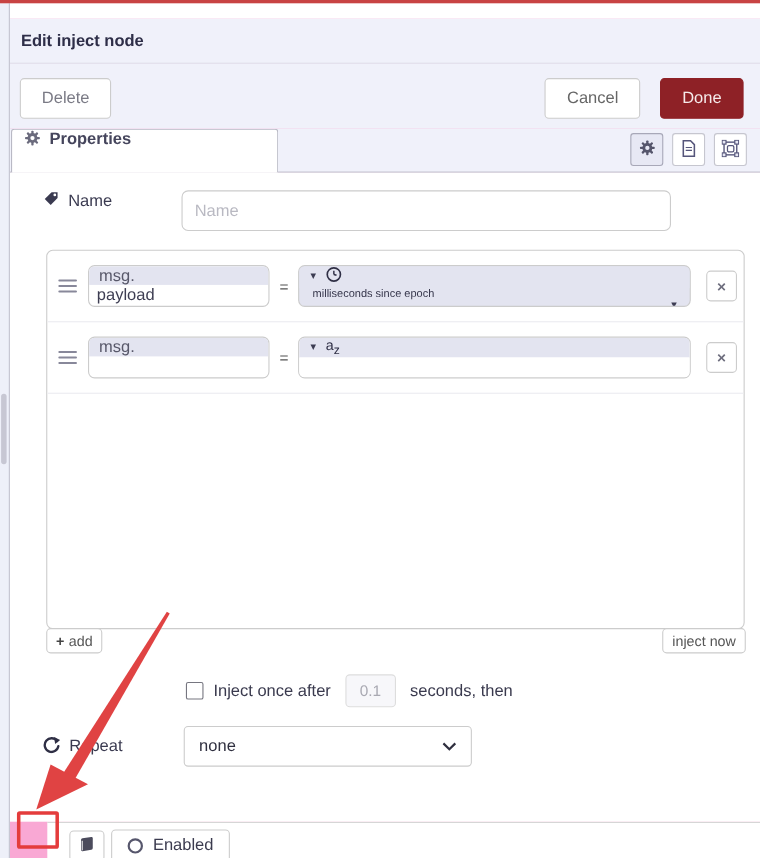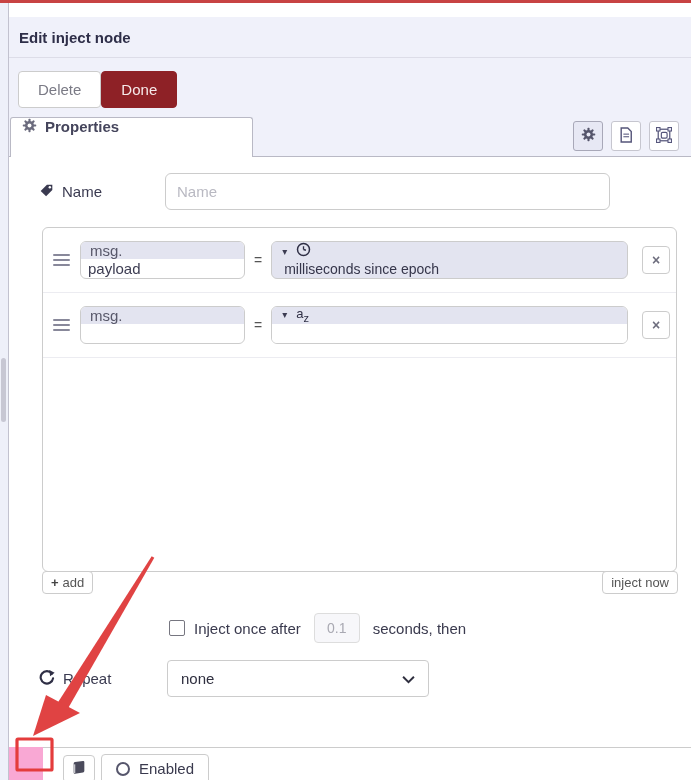--- a/index.html
+++ b/index.html
@@ -22,39 +22,39 @@
   .btn-done { background:#8e2126; border-color:#8e2126; color:#f6eaea; }
 
   .tabbar { background:#f0f1fa; height:40px; border-bottom:1px solid #b9b9c5; display:flex; align-items:flex-end; position:relative; }
   .tab { width:243px; height:40px; margin-left:1px; background:#fff; border:1px solid #b9b9c5; border-bottom:none; border-radius:3px 3px 0 0; display:flex; align-items:flex-start; gap:8px; padding-left:11px; position:relative; top:1px; font-size:15px; font-weight:bold; color:#45455c; }
   .tab-actions { margin-left:auto; display:flex; gap:8px; margin-right:12px; margin-bottom:5px; }
   .icon-btn { width:30px; height:30px; background:#fff; border:1px solid #c6c6cf; border-radius:3px; display:flex; align-items:center; justify-content:center; cursor:pointer; padding:0; }
   .icon-btn.active { background:#e7e8f4; border-color:#a8a8b8; }
 
   .content { flex:1; background:#fff; padding:16px 0 0 30px; position:relative; }
 
-  .form-row { display:flex; align-items:center; }
+  .form-row { display:flex; align-items:flex-start; }
   .form-label { width:126px; display:flex; align-items:center; gap:8px; font-size:15px; color:#3a3a50; }
   .name-input { width:445px; height:37px; border:1px solid #ccc; border-radius:6px; padding:0 11px; font-size:15px; color:#333; font-family:inherit; }
   .name-input::placeholder { color:#b9b9c2; }
 
   .props-box { width:635px; height:345px; margin:17px 0 0 3px; border:1px solid #ccc; border-radius:6px; overflow:hidden; background:#fff; }
   .prop-row { display:flex; align-items:center; padding:13px 6px 13px 10px; border-bottom:1px solid #ececf1; }
   .drag { width:17px; margin-right:10px; cursor:grab; }
   .drag i { display:block; height:2px; background:#88889a; margin:3px 0; border-radius:1px; }
   .ti { display:flex; align-items:stretch; height:38px; border:1px solid #ccc; border-radius:6px; overflow:hidden; background:#fff;flex-direction:column; }
   .ti-prop { width:165px; }
   .ti-prefix { background:#e3e4f0; color:#58586a; font-size:15px; display:flex; align-items:center; padding:0 7px 0 9px; }
   .ti-field { display:flex; align-items:center; padding-left:7px; font-size:15px; color:#3d3d52; flex:1; }
   .eq { margin:0 9px; font-size:14px; color:#555; }
   .ti-val { width:357px; }
   .ti-val.lav { background:#e3e4f0; }
   .ti-typebtn { background:#e3e4f0; display:flex; align-items:center; gap:9px; padding:0 10px; cursor:pointer; }
   .caret { font-size:10px; color:#3c3c52; line-height:1; }
-  .ti-vallabel { display:flex; align-items:center; font-size:14px; color:#35354a; padding-left:12px; flex:1; }
+  .ti-vallabel { display:flex; align-items:center; font-size:10px; color:#35354a; padding-left:12px; flex:1; }
   .caret-right { margin-left:auto; margin-right:12px; align-self:center; }
   .az { font-size:13px; color:#2f2f45; line-height:1; }
   .az sub { font-size:11px; }
   .ti-textinput { flex:1; border:none; outline:none; font-size:15px; padding:0 8px; font-family:inherit; color:#333; background:#fff; }
   .x-btn { width:28px; height:28px; margin-left:auto; background:#fff; border:1px solid #ccc; border-radius:4px; color:#6e6e7e; font-weight:bold; font-size:14px; display:flex; align-items:center; justify-content:center; cursor:pointer; padding:0; line-height:1; }
 
   .list-btns { width:636px; display:flex; margin:-1px 0 0 3px; }
   .mini-btn { height:23px; background:#fff; border:1px solid #ccc; border-radius:4px; font-size:13px; color:#555; display:flex; align-items:center; gap:4px; padding:0 8px; cursor:pointer; font-family:inherit; }
   .mini-btn .plus { font-weight:bold; font-size:13px; color:#444; }
   .mini-btn.right { margin-left:auto; }
@@ -86,20 +86,21 @@
 </div>
 
 <div class="tray">
 
   <div class="hdr">
     <span class="hdr-title">Edit inject node</span>
   </div>
 
   <div class="toolbar">
     <button class="btn">Delete</button>
+    <button class="btn btn-cancel">Cancel</button>
     <button class="btn btn-done">Done</button>
   </div>
 
   <div class="tabbar">
     <div class="tab">
       <span>
         <svg viewBox="0 0 20 20" width="15" height="15">
           <g fill="#6b6b7d">
             <rect x="8.6" y="1" width="2.8" height="18" rx="1"></rect>
             <rect x="8.6" y="1" width="2.8" height="18" rx="1" transform="rotate(45 10 10)"></rect>

